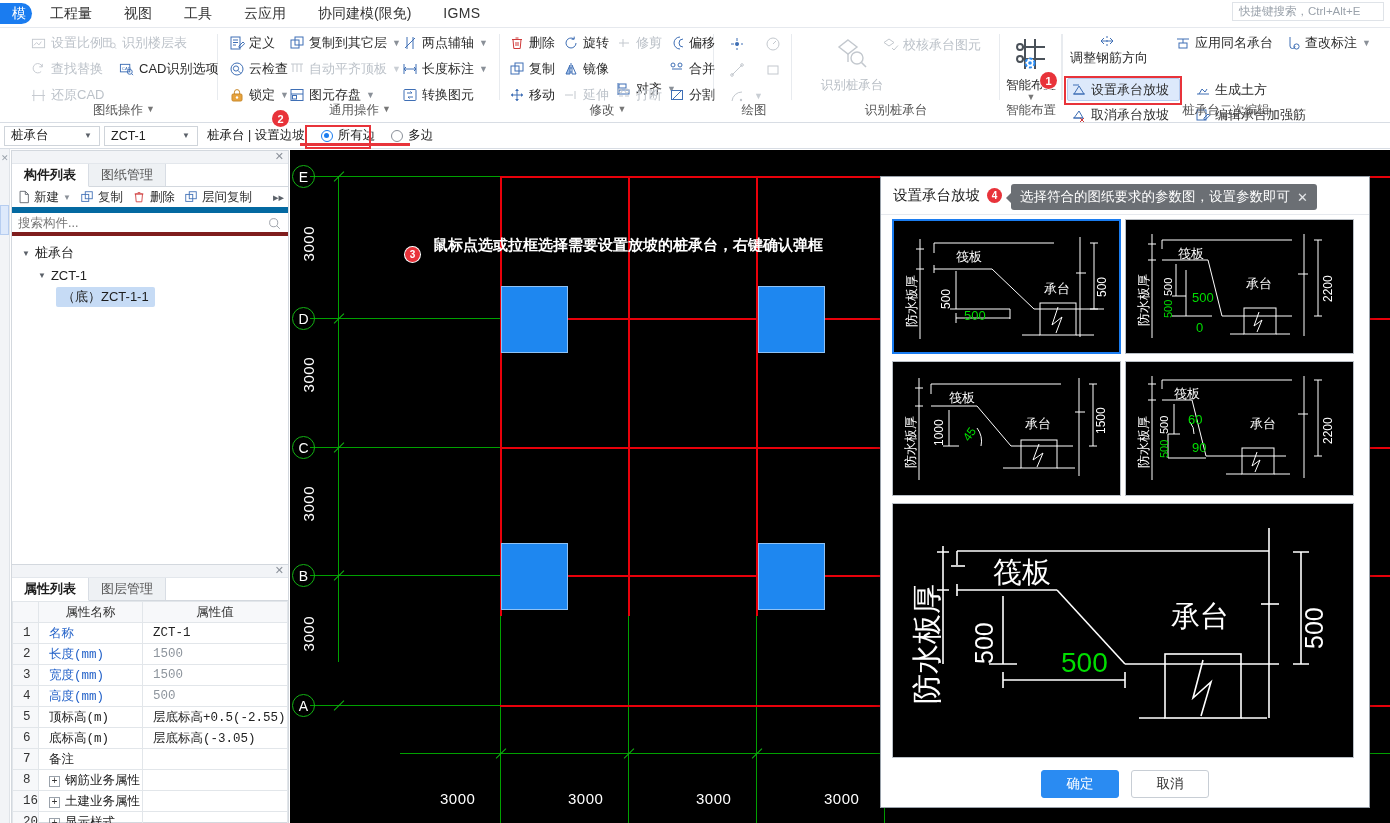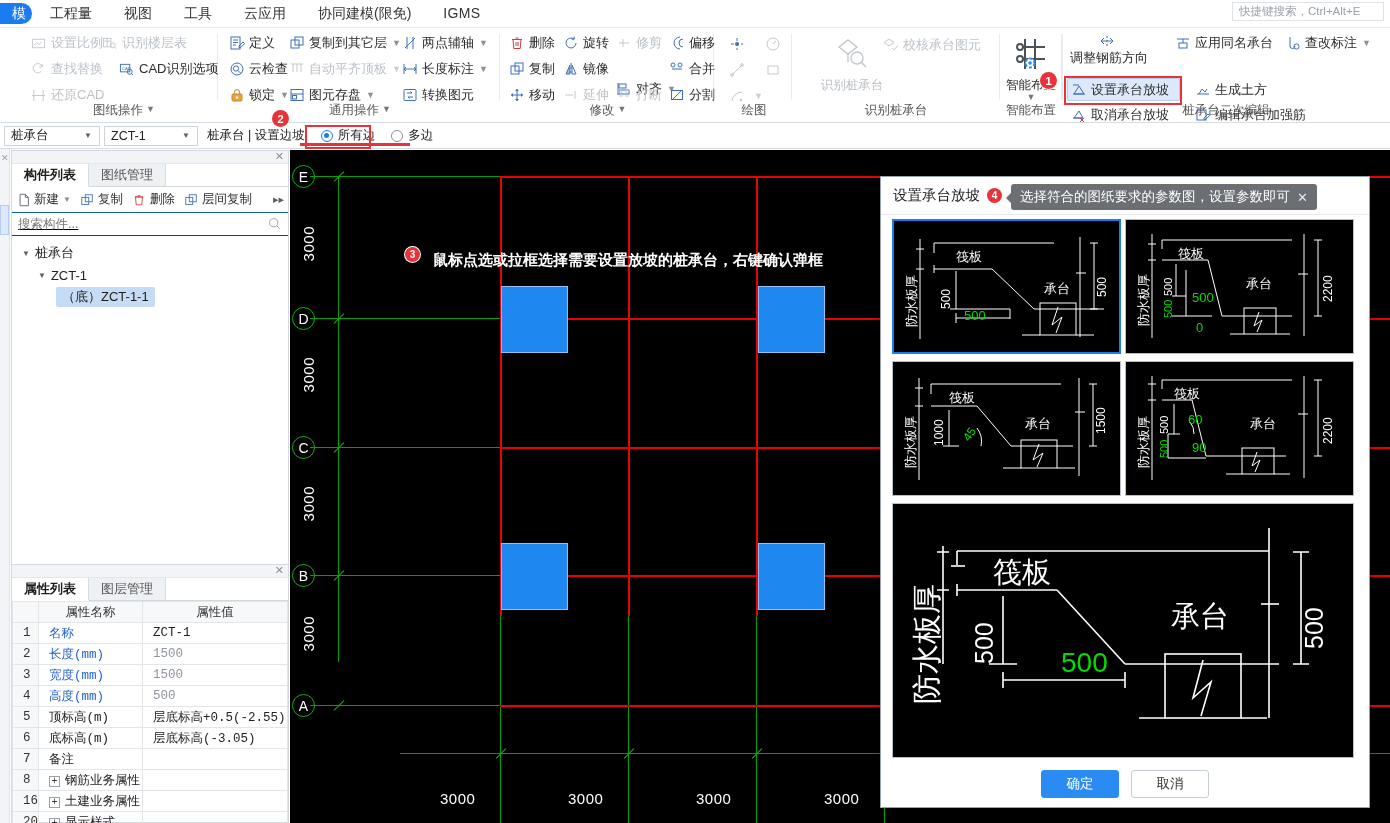--- a/index.html
+++ b/index.html
@@ -140,32 +140,32 @@
   }
   .tabs { display: flex; height: 23px; background: #fff; border-bottom: 1px solid #d3d8de; }
   .tab {
     padding: 0 12px; line-height: 22px; font-size: 13px; color: #555;
     background: #eef1f4; border-right: 1px solid #d8dde4; cursor: default;
   }
   .tab.active { background: #fff; color: #1d1d1d; font-weight: bold; border-bottom: 1px solid #fff; margin-bottom:-1px;}
 
   .toolrow {
     display: flex; align-items: center; height: 26px; padding-left: 4px;
-    border-bottom: 1px solid #0369a1; position: relative;
+    border-bottom: 6px solid #0369a1; position: relative;
   }
   .toolrow .tb {
     display: flex; align-items: center; font-size: 12.5px; color: #2c2c2c; margin-right: 9px; white-space: nowrap;
   }
   .toolrow .tb .ic { width: 15px; height: 15px; margin-right: 3px; display:inline-flex;align-items:center;justify-content:center;}
   .toolrow .tb .cr { font-size: 8px; color: #8a9098; margin-left: 4px; }
   .toolrow .more { position: absolute; right: 4px; font-size: 11px; color: #5b6169; }
 
   .searchrow {
-    height: 23px; border-bottom: 1px solid #7f1d1d; display: flex; align-items: center;
-    padding: 0 6px; position: relative; text-decoration: underline;
+    height: 23px; border-bottom: 4px solid #7f1d1d; display: flex; align-items: center;
+    padding: 0 6px; position: relative;
   }
   .searchrow input {
     border: none; outline: none; font-size: 12.5px; color: #9aa2ab; width: 100%;
     font-family: inherit; background: transparent;
   }
   .searchrow .sicon { position: absolute; right: 7px; top: 4px; }
 
   .tree { padding-top: 6px; font-size: 13px; color: #222; }
   .tree .node { display: flex; align-items: center; height: 22px; padding-left: 10px; }
   .tree .node.l2 { padding-left: 26px; }
@@ -968,21 +968,21 @@
     <div class="dimtext" style="left:278px; top:640px;">3000</div>
     <div class="dimtext" style="left:406px; top:640px;">3000</div>
     <div class="dimtext" style="left:534px; top:640px;">3000</div>
 
     <div class="pilecap" style="left:211px; top:136px; width:67px; height:67px;"></div>
     <div class="pilecap" style="left:468px; top:136px; width:67px; height:67px;"></div>
     <div class="pilecap" style="left:211px; top:393px; width:67px; height:67px;"></div>
     <div class="pilecap" style="left:468px; top:393px; width:67px; height:67px;"></div>
 
     <div class="badge sm" style="left:115px; top:97px;">3</div>
-    <div class="canvas-hint" style="left:143px; top:101px;">鼠标点选或拉框选择需要设置放坡的桩承台，右键确认弹框</div>
+    <div class="canvas-hint" style="left:143px; top:86px;">鼠标点选或拉框选择需要设置放坡的桩承台，右键确认弹框</div>
   </div>
 
   <div class="dialog" style="left:880px; top:176px; width:490px; height:632px;">
 
     <div class="dlg-head">
       <span class="dlg-title">设置承台放坡</span>
       <span class="badge sm" style="left:106px; top:11px;">4</span>
       <span class="tooltip">
         <span>选择符合的图纸要求的参数图，设置参数即可</span>
         <span class="tclose">✕</span>

